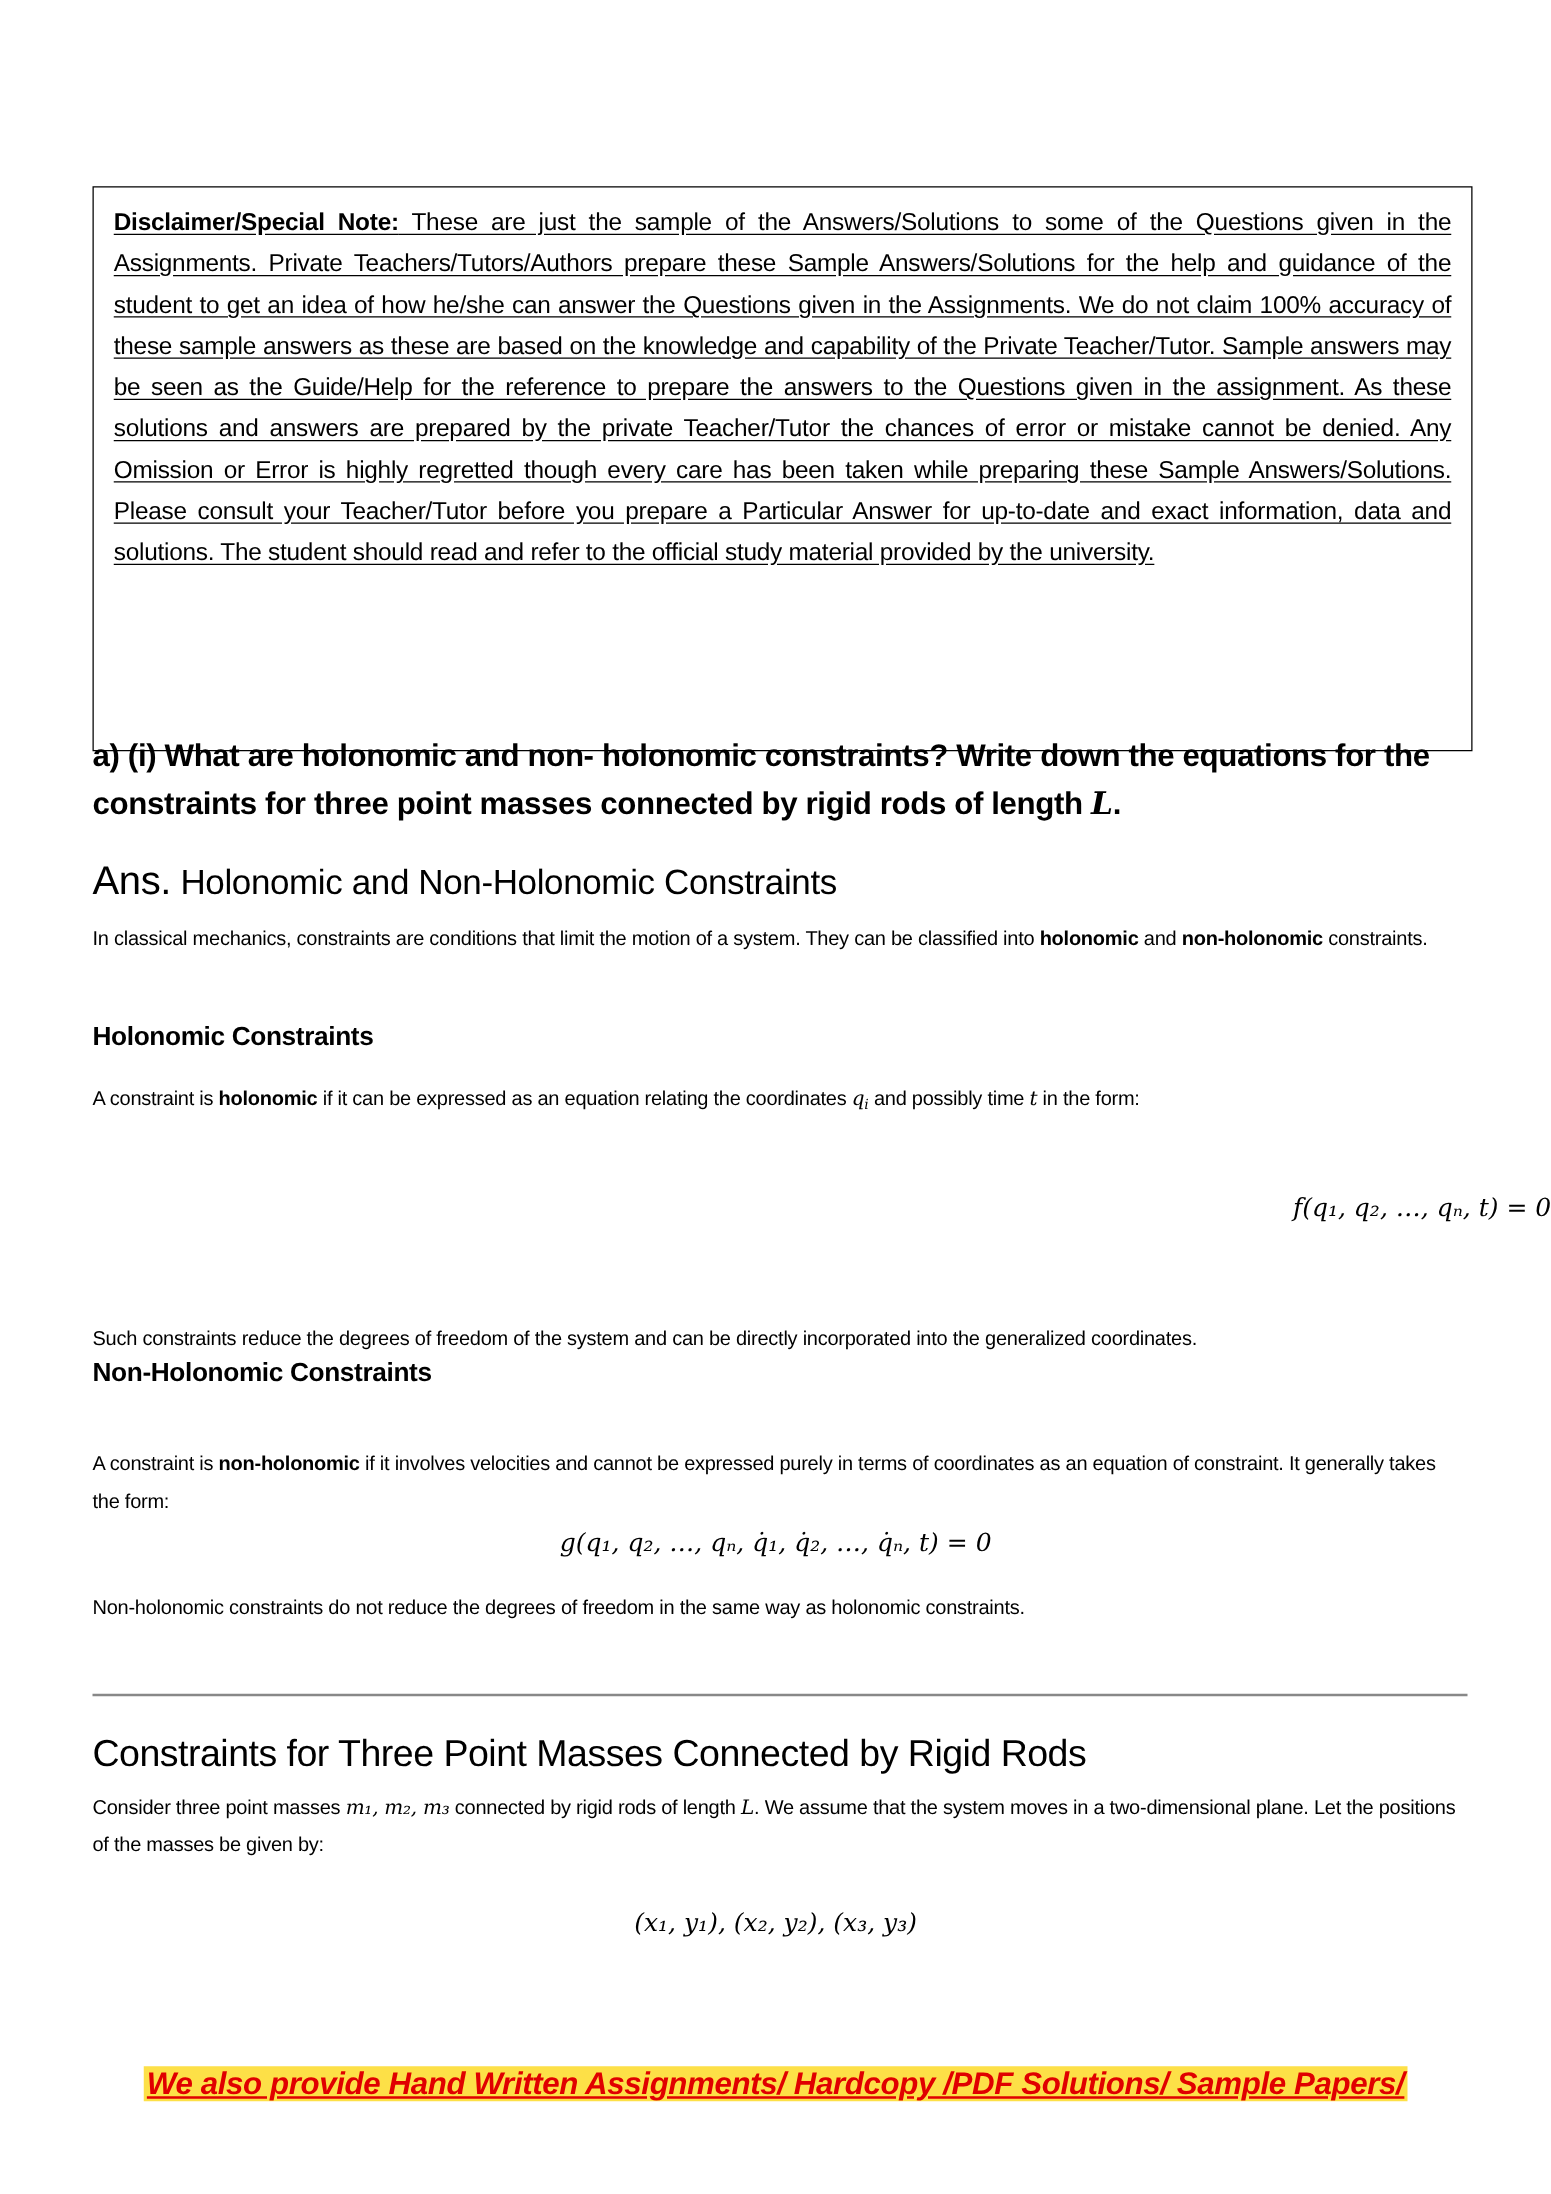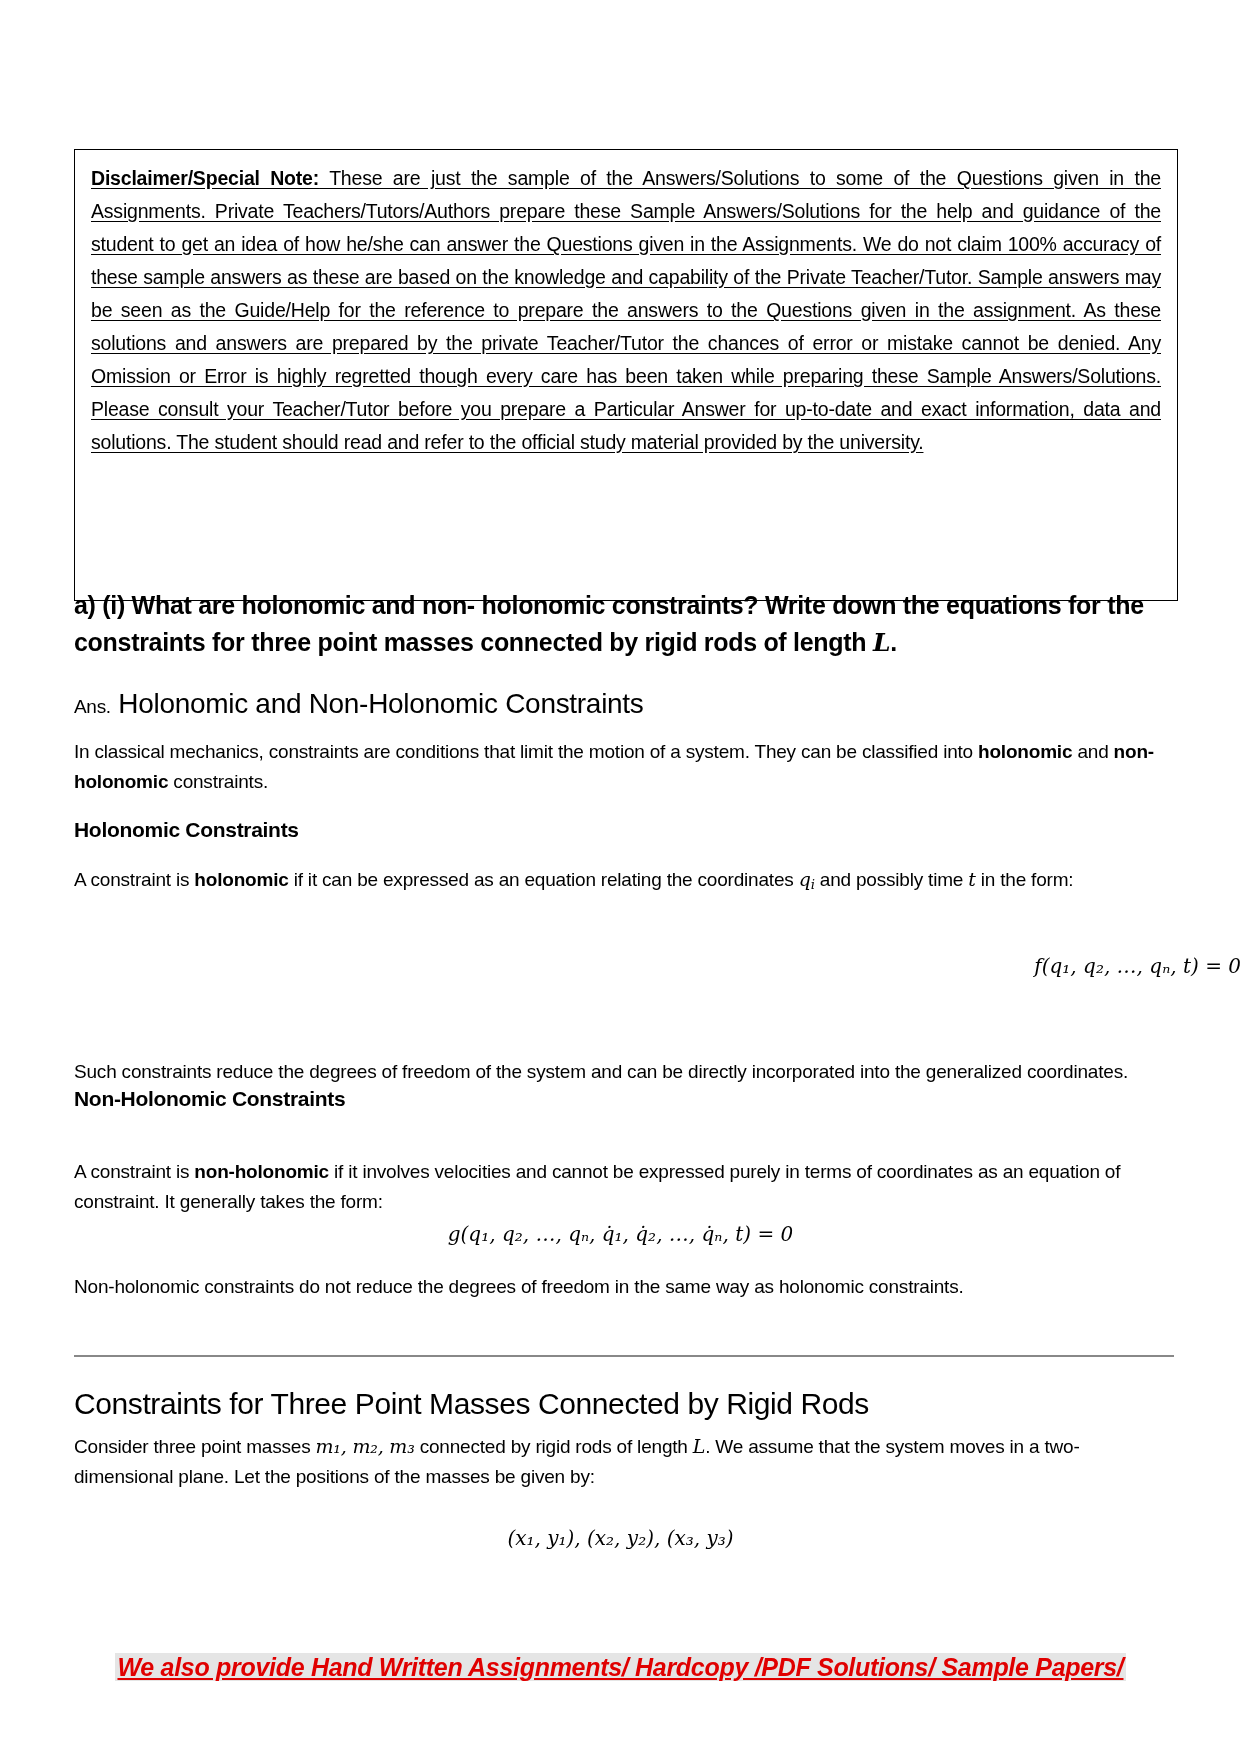--- a/index.html
+++ b/index.html
@@ -17,36 +17,36 @@
     text-decoration: underline; text-underline-offset: 3px;
     font-family: "Liberation Sans", sans-serif; letter-spacing: -0.2px;
   }
   .disclaimer b { font-weight: bold; }
   .question {
     position: absolute; left: 74px; top: 587px; width: 1100px;
     font-size: 25px; font-weight: bold; line-height: 37px; letter-spacing: -0.3px;
   }
   .math-i { font-family: "DejaVu Serif", serif; font-style: italic; }
   .ans-title { position: absolute; left: 74px; top: 686px; font-size: 28px; line-height: 36px; letter-spacing: -0.3px; }
-  .ans-title .prefix { font-size: 19px; }
-  .para { position: absolute; left: 74px; width: 1100px; font-size: 19px; line-height: 30px; letter-spacing: -0.2px; }
+  .ans-title .prefix { font-size: 32px; }
+  .para { position: absolute; left: 74px; width: 1100px; font-size: 16px; line-height: 30px; letter-spacing: -0.2px; }
   .h3 { position: absolute; left: 74px; font-size: 21px; font-weight: bold; line-height: 30px; letter-spacing: -0.3px; }
   .eq {
     position: absolute; left: 0; width: 1241px; text-align: center;
     font-family: "DejaVu Serif", serif; font-size: 20px; line-height: 30px;
   }
   .eq i { font-style: italic; }
   sub { font-size: 70%; vertical-align: -3px; line-height: 0; }
   .rule { position: absolute; left: 74px; top: 1355px; width: 1100px; height: 0; border-top: 2px solid #888; }
   .h2 { position: absolute; left: 74px; top: 1384px; font-size: 30px; font-weight: normal; line-height: 40px; letter-spacing: -0.4px; }
   .promo {
     position: absolute; left: 0; top: 1650px; width: 1241px; text-align: center;
   }
   .promo span {
-    background: #e5e5e5; color: #e00000; font-weight: bold; font-style: italic;
+    background: #fde047; color: #e00000; font-weight: bold; font-style: italic;
     font-size: 25px; line-height: 35px; text-decoration: underline; letter-spacing: -0.3px;
     -webkit-box-decoration-break: clone; box-decoration-break: clone; padding: 0 2px;
   }
 </style>
 </head>
 <body>
 
 <div class="disclaimer">
   <p><b>Disclaimer/Special Note:</b><span> These are just the sample of the Answers/Solutions to some of the Questions given in the Assignments. Private Teachers/Tutors/Authors prepare these Sample Answers/Solutions for the help and guidance of the student to get an idea of how he/she can answer the Questions given in the Assignments. We do not claim 100% accuracy of these sample answers as these are based on the knowledge and capability of the Private Teacher/Tutor. Sample answers may be seen as the Guide/Help for the reference to prepare the answers to the Questions given in the assignment. As these solutions and answers are prepared by the private Teacher/Tutor the chances of error or mistake cannot be denied. Any Omission or Error is highly regretted though every care has been taken while preparing these Sample Answers/Solutions. Please consult your Teacher/Tutor before you prepare a Particular Answer for up-to-date and exact information, data and solutions. The student should read and refer to the official study material provided by the university.</span></p>
 </div>

